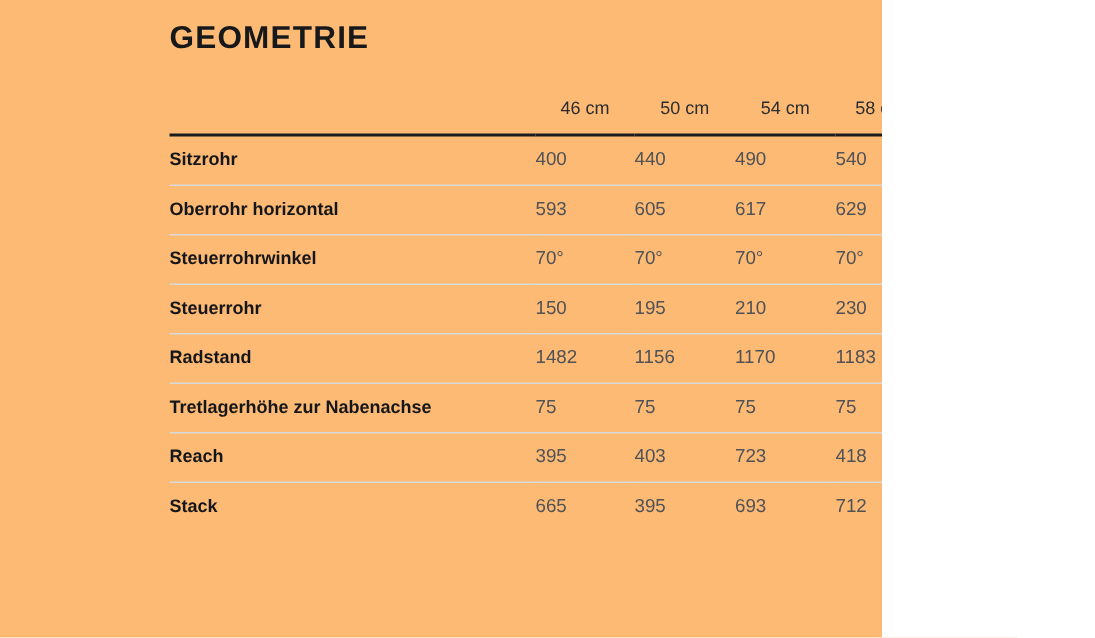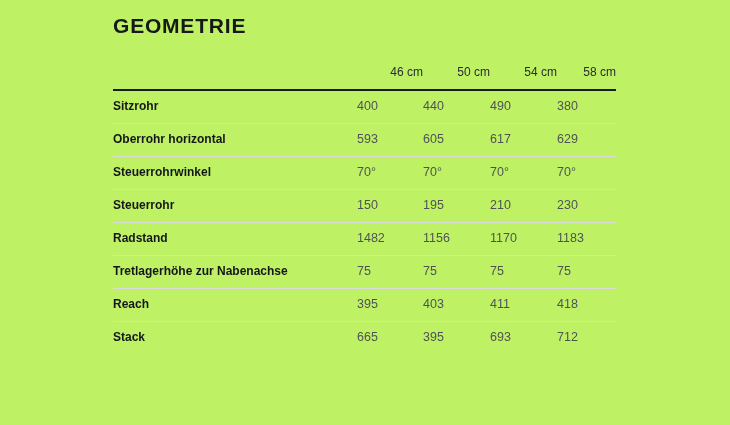--- a/index.html
+++ b/index.html
@@ -4,23 +4,23 @@
 <style>
   html, body {
     margin: 0;
     padding: 0;
     background: #ffffff;
     font-family: "Liberation Sans", "DejaVu Sans", sans-serif;
     font-stretch: condensed;
   }
   .canvas {
     position: relative;
-    width: 730px;
+    width: 588px;
     height: 425px;
-    background: #bef264;
+    background: #fdba74;
     overflow: hidden;
   }
   .content {
     position: absolute;
     left: 113px;
     top: 14px;
     width: 504px;
   }
   .section-title {
     margin: 0;
@@ -36,21 +36,21 @@
     width: 503px;
     border-collapse: collapse;
     table-layout: fixed;
   }
   .geo-table col.c-label { width: 244px; }
   .geo-table col.c-46 { width: 66px; }
   .geo-table col.c-50 { width: 67px; }
   .geo-table col.c-54 { width: 67px; }
   .geo-table col.c-58 { width: 59px; }
   .geo-table thead th {
-    text-align: right;
+    text-align: center;
     font-weight: 400;
     font-size: 12px;
     line-height: 13px;
     color: #2a2c2f;
     padding: 3px 0 10px 0;
     border-bottom: 2px solid #1a1b1d;
   }
   .geo-table tbody tr {
     border-bottom: 1px solid #d9dadb;
   }
@@ -94,21 +94,21 @@
             <th>54 cm</th>
             <th>58 cm</th>
           </tr>
       </thead>
       <tbody id="table-body">
           <tr>
             <td class="row-label">Sitzrohr</td>
             <td>400</td>
             <td>440</td>
             <td>490</td>
-            <td>380</td>
+            <td>540</td>
           </tr>
           <tr>
             <td class="row-label">Oberrohr horizontal</td>
             <td>593</td>
             <td>605</td>
             <td>617</td>
             <td>629</td>
           </tr>
           <tr>
             <td class="row-label">Steuerrohrwinkel</td>
@@ -135,21 +135,21 @@
             <td class="row-label">Tretlagerhöhe zur Nabenachse</td>
             <td>75</td>
             <td>75</td>
             <td>75</td>
             <td>75</td>
           </tr>
           <tr>
             <td class="row-label">Reach</td>
             <td>395</td>
             <td>403</td>
-            <td>411</td>
+            <td>723</td>
             <td>418</td>
           </tr>
           <tr>
             <td class="row-label">Stack</td>
             <td>665</td>
             <td>395</td>
             <td>693</td>
             <td>712</td>
           </tr>
         </tbody>

